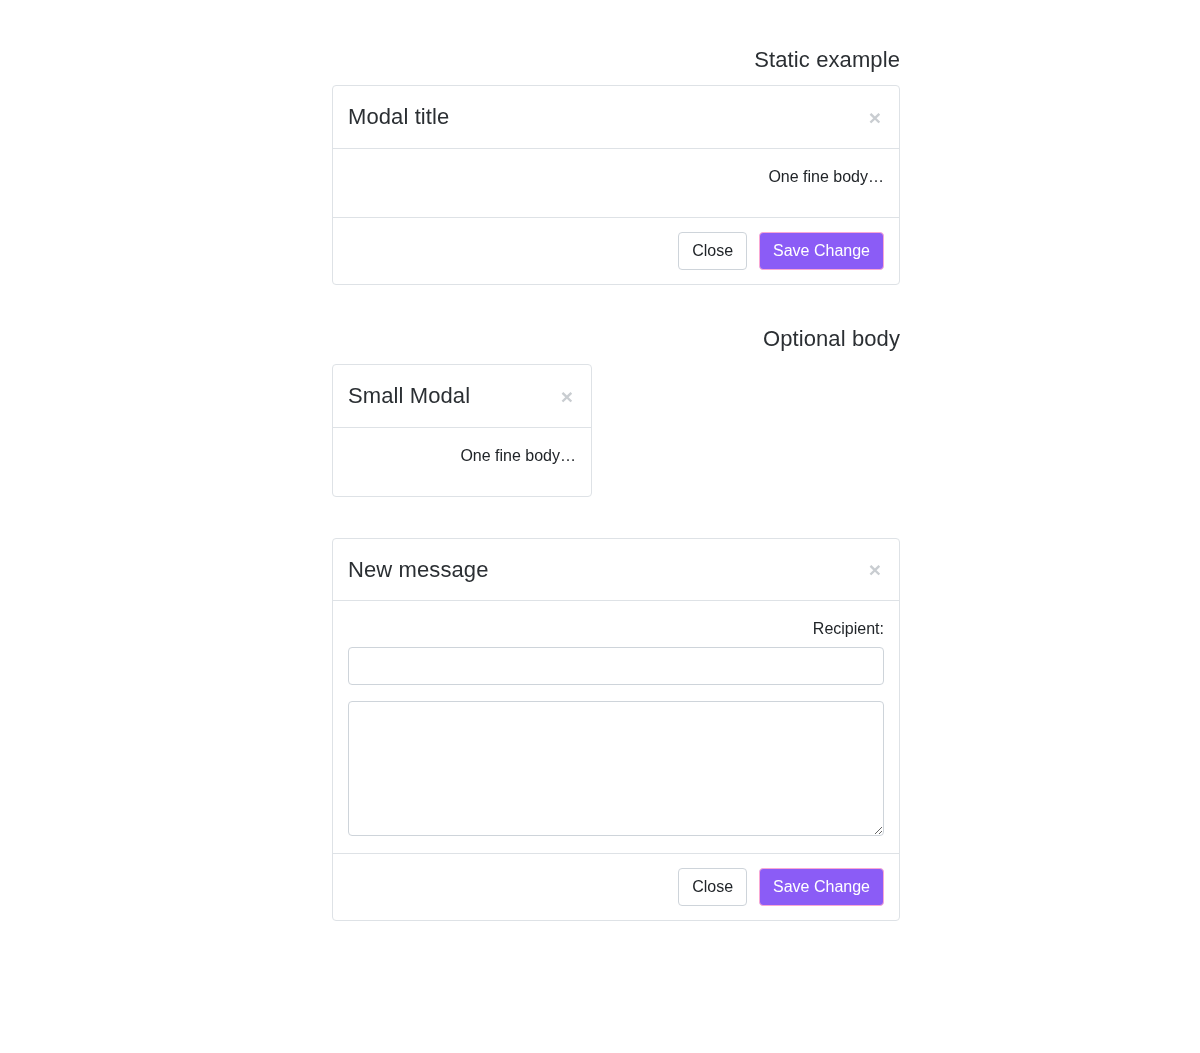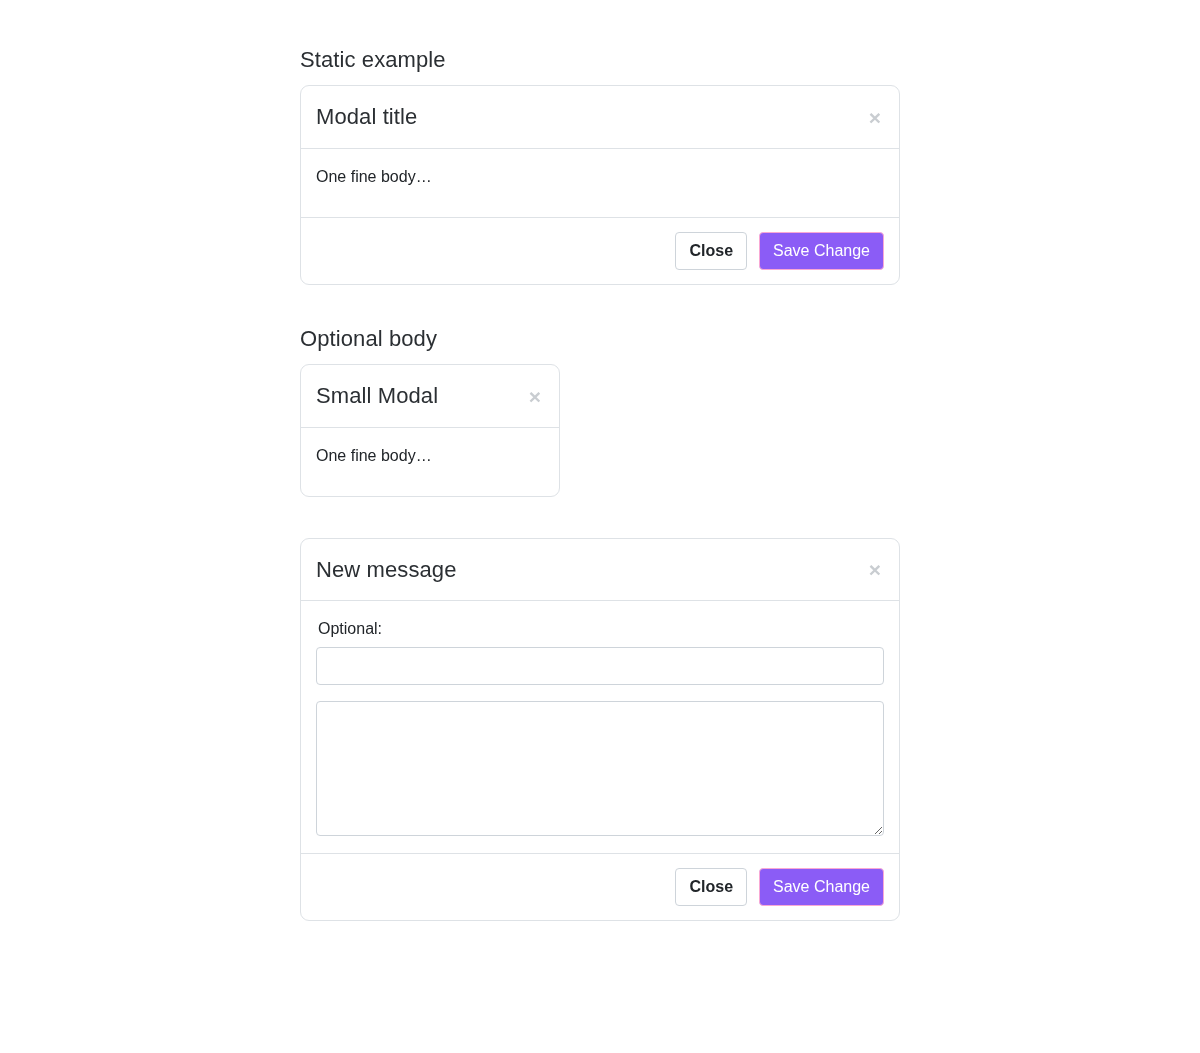--- a/index.html
+++ b/index.html
@@ -1,15 +1,15 @@
 <!DOCTYPE html>
 <html><head>
 <meta charset="utf-8">
 <style>
-  * { box-sizing: border-box; }
+  * { box-sizing: border-box; text-align: right; }
   html, body {
     margin: 0;
     padding: 0;
     background: #ffffff;
   }
   body {
     width: 1200px;
     height: 1053px;
     font-family: "Liberation Sans", sans-serif;
     color: #212529;
@@ -30,21 +30,22 @@
     color: #2b2f33;
     margin: 0 0 12px 0;
     letter-spacing: 0.1px;
   }
   .section + .section { margin-top: 41px; }
 
   
   .modal-box {
     background: #ffffff;
     border: 1px solid #dee2e6;
-    border-radius: 9px;
+    border-radius: 4px;
+    margin-left: 32px;
   }
   .modal-box.small { width: 260px; }
 
   .modal-header {
     display: flex;
     align-items: center;
     justify-content: space-between;
     padding: 17px 16px 17px 15px;
     border-bottom: 1px solid #dee2e6;
     min-height: 62px;
@@ -96,21 +97,20 @@
     line-height: 1.5;
     padding: 6px 13px;
     border-radius: 4px;
     cursor: pointer;
     white-space: nowrap;
   }
   .btn-secondary {
     background: #ffffff;
     color: #212529;
     border: 1px solid #ced4da;
-    font-weight: bold;
   }
   .btn-primary {
     background: #8b5cf6;
     color: #ffffff;
     border: 1px solid #f9a8d4;
   }
 
   
   .form-group { margin-bottom: 16px; }
   .form-group:last-child { margin-bottom: 0; }
@@ -180,21 +180,21 @@
   <section class="section">
 
     <div class="modal-box">
       <div class="modal-header">
         <h3 class="modal-title">New message</h3>
         <button class="close-x">×</button>
       </div>
 
       <div class="modal-body form-body">
         <div class="form-group">
-          <label class="form-label">Optional:</label>
+          <label class="form-label">Recipient:</label>
           <input type="text" class="form-control" placeholder="" style="">
         </div>
         <div class="form-group">
           <textarea class="form-control" placeholder="" style=""></textarea>
         </div>
       </div>
 
       <div class="modal-footer">
         <button class="btn btn-secondary">Close</button>
         <button class="btn btn-primary">Save Change</button>

